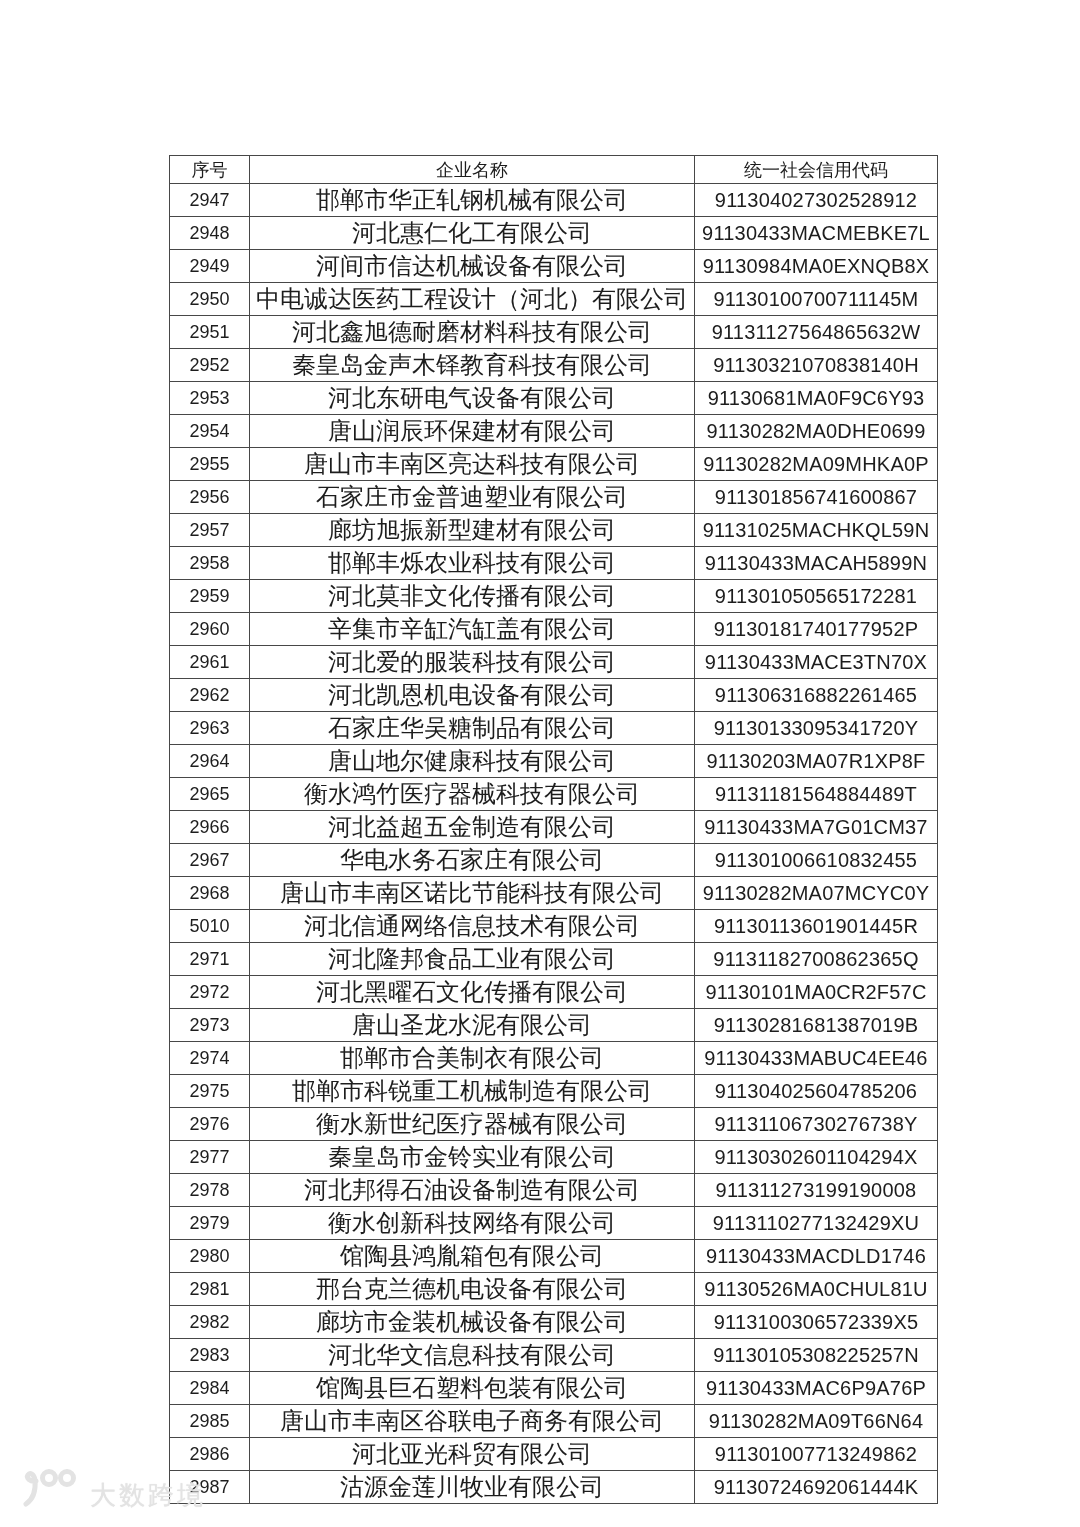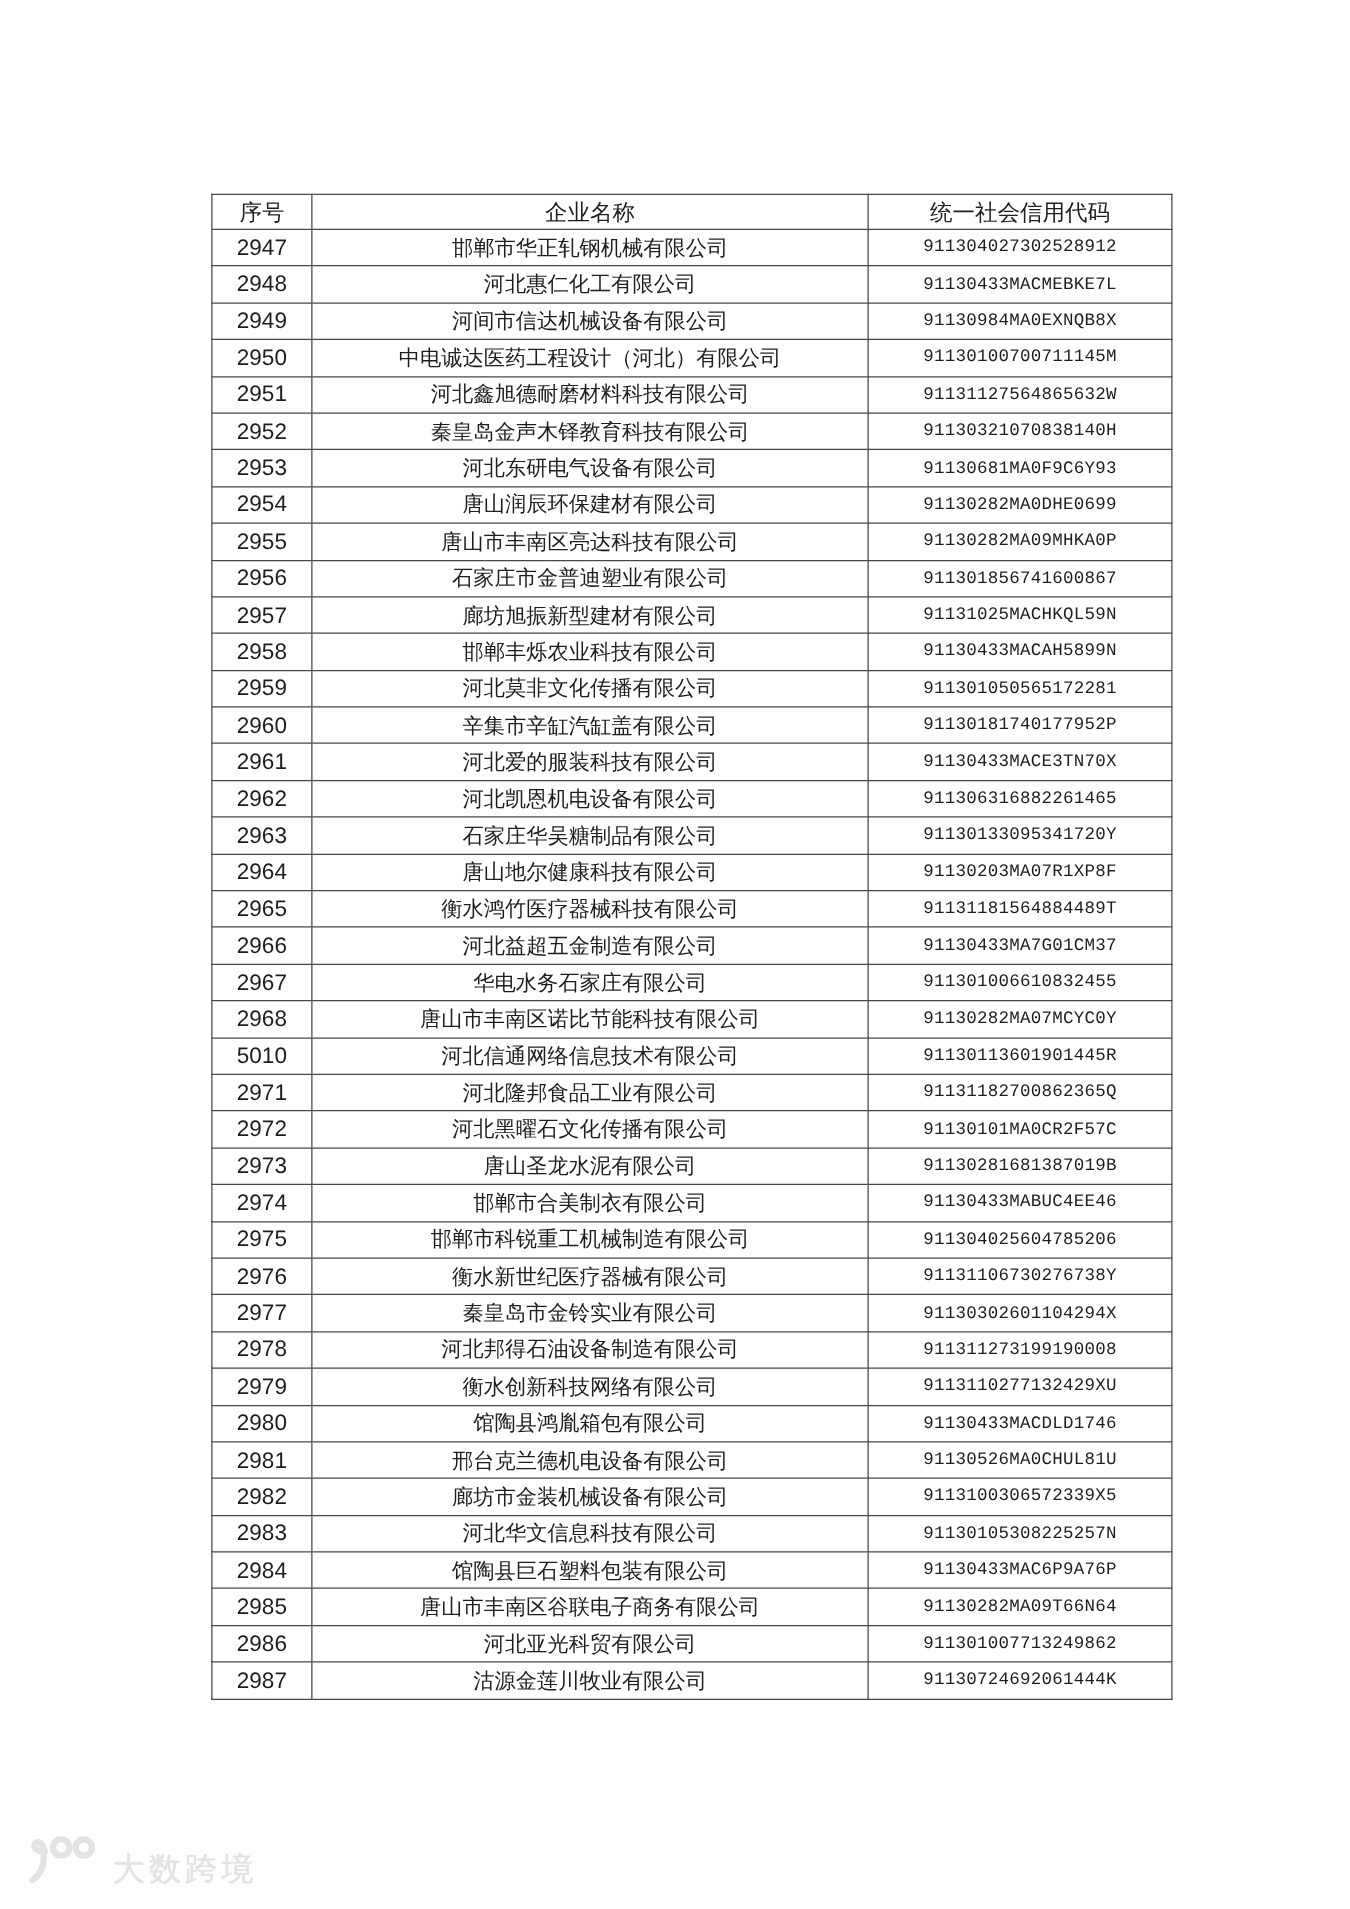--- a/index.html
+++ b/index.html
@@ -40,25 +40,25 @@
     font-size: 18px;
   }
   .doc-table td {
     height: 28.4px;
   }
   td.col-no {
     font-family: "Liberation Sans", "DejaVu Sans", sans-serif;
     font-size: 18px;
   }
   td.col-name {
-    font-size: 17px;
+    font-size: 24px;
   }
   td.col-code {
-    font-family: Liberation Mono, monospace;
-    font-size: 14px;
+    font-family: Liberation Sans, sans-serif;
+    font-size: 20px;
     letter-spacing: 0.2px;
   }
   .watermark {
     position: absolute;
     left: 22px;
     top: 1466px;
     display: flex;
     align-items: flex-end;
     gap: 10px;
     color: #e3e3e3;

